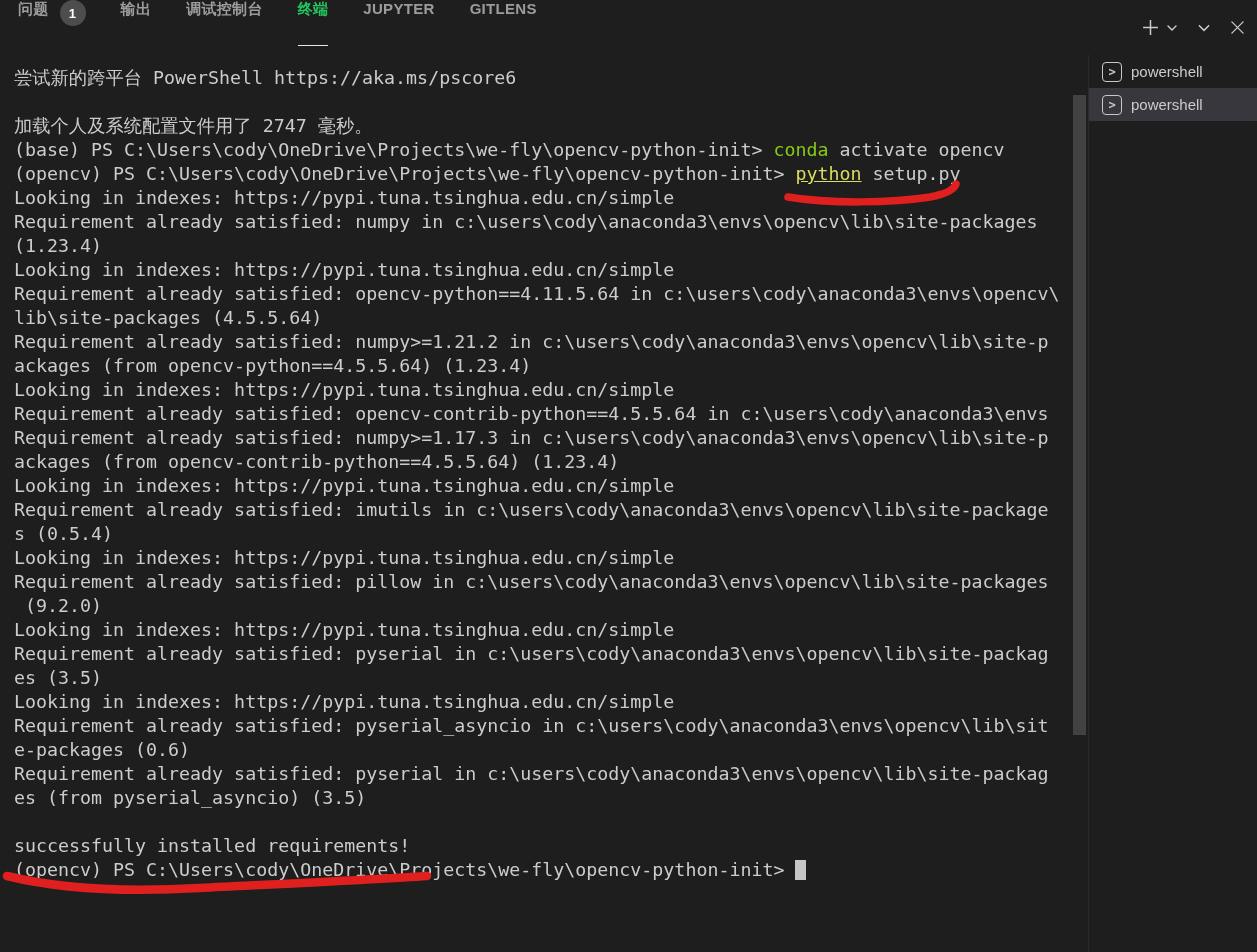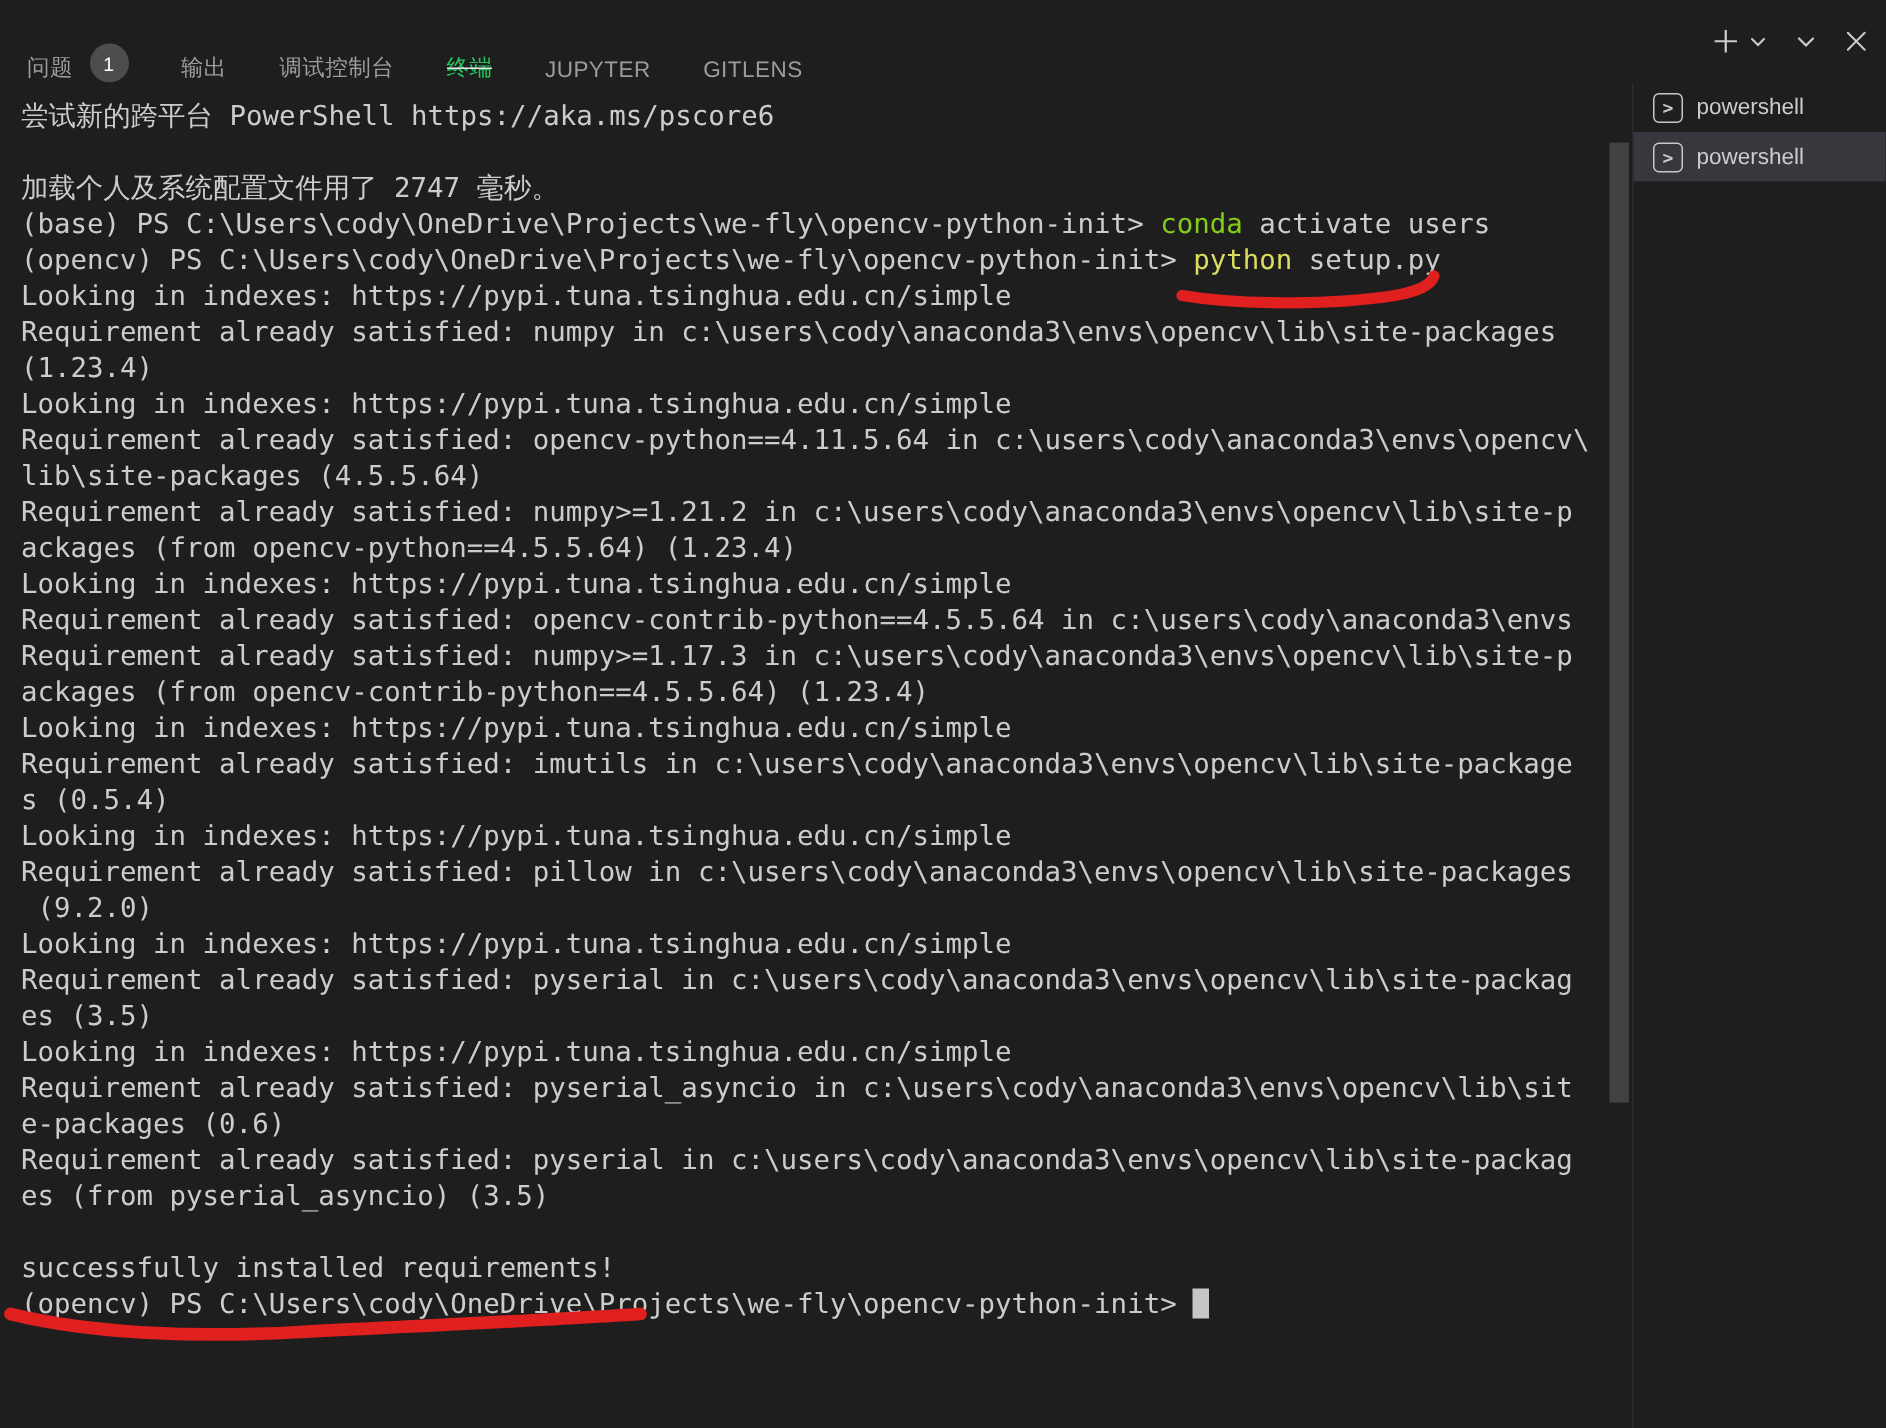--- a/index.html
+++ b/index.html
@@ -13,26 +13,27 @@
   }
 
   
   .tabbar{
     position:absolute;left:0;top:0;width:1088px;height:55px;
     display:flex;align-items:center;
     padding-left:18px;box-sizing:border-box;
   }
   .tab{
     position:relative;
-    display:flex;align-items:flex-end;
+    display:flex;align-items:flex-start;
     margin-right:35px;
     font-size:15px;color:#9c9c9c;
     letter-spacing:.3px;
     cursor:pointer;
     height:55px;
+    font-weight:bold;
   }
   .tab.active{color:#22c55e;}
   .tab.active::after{
     content:"";position:absolute;left:0;right:0;bottom:9px;
     height:1.5px;background:#e7e7e7;
   }
   .tab-badge{
     margin-left:11px;
     width:26px;height:26px;border-radius:50%;
     background:#4d4d4d;color:#ffffff;
@@ -154,22 +155,22 @@
           <path d="M2 2l12 12M14 2L2 14" stroke="#cccccc" stroke-width="1.4" fill="none" stroke-linecap="round"></path>
         </svg>
     </span>
   </div>
 </div>
 
 <div class="terminal" id="terminal-output" style="background: rgb(30, 30, 30); color: rgb(204, 204, 204);">
     <div class="tline"><span>尝试新的跨平台 PowerShell https://aka.ms/pscore6</span></div>
     <div class="tline"></div>
     <div class="tline"><span>加载个人及系统配置文件用了 2747 毫秒。</span></div>
-    <div class="tline"><span>(base) PS C:\Users\cody\OneDrive\Projects\we-fly\opencv-python-init&gt; </span><span style="color: #84cc16;">conda</span><span> activate users</span></div>
-    <div class="tline"><span>(opencv) PS C:\Users\cody\OneDrive\Projects\we-fly\opencv-python-init&gt; </span><span style="color: rgb(220, 220, 96);">python</span><span> setup.py</span></div>
+    <div class="tline"><span>(base) PS C:\Users\cody\OneDrive\Projects\we-fly\opencv-python-init&gt; </span><span style="color: #84cc16;">conda</span><span> activate opencv</span></div>
+    <div class="tline"><span>(opencv) PS C:\Users\cody\OneDrive\Projects\we-fly\opencv-python-init&gt; </span><span style="color: rgb(220, 220, 96); text-decoration: underline;">python</span><span> setup.py</span></div>
     <div class="tline"><span>Looking in indexes: https://pypi.tuna.tsinghua.edu.cn/simple</span></div>
     <div class="tline"><span>Requirement already satisfied: numpy in c:\users\cody\anaconda3\envs\opencv\lib\site-packages</span></div>
     <div class="tline"><span>(1.23.4)</span></div>
     <div class="tline"><span>Looking in indexes: https://pypi.tuna.tsinghua.edu.cn/simple</span></div>
     <div class="tline"><span>Requirement already satisfied: opencv-python==4.11.5.64 in c:\users\cody\anaconda3\envs\opencv\</span></div>
     <div class="tline"><span>lib\site-packages (4.5.5.64)</span></div>
     <div class="tline"><span>Requirement already satisfied: numpy&gt;=1.21.2 in c:\users\cody\anaconda3\envs\opencv\lib\site-p</span></div>
     <div class="tline"><span>ackages (from opencv-python==4.5.5.64) (1.23.4)</span></div>
     <div class="tline"><span>Looking in indexes: https://pypi.tuna.tsinghua.edu.cn/simple</span></div>
     <div class="tline"><span>Requirement already satisfied: opencv-contrib-python==4.5.5.64 in c:\users\cody\anaconda3\envs</span></div>

